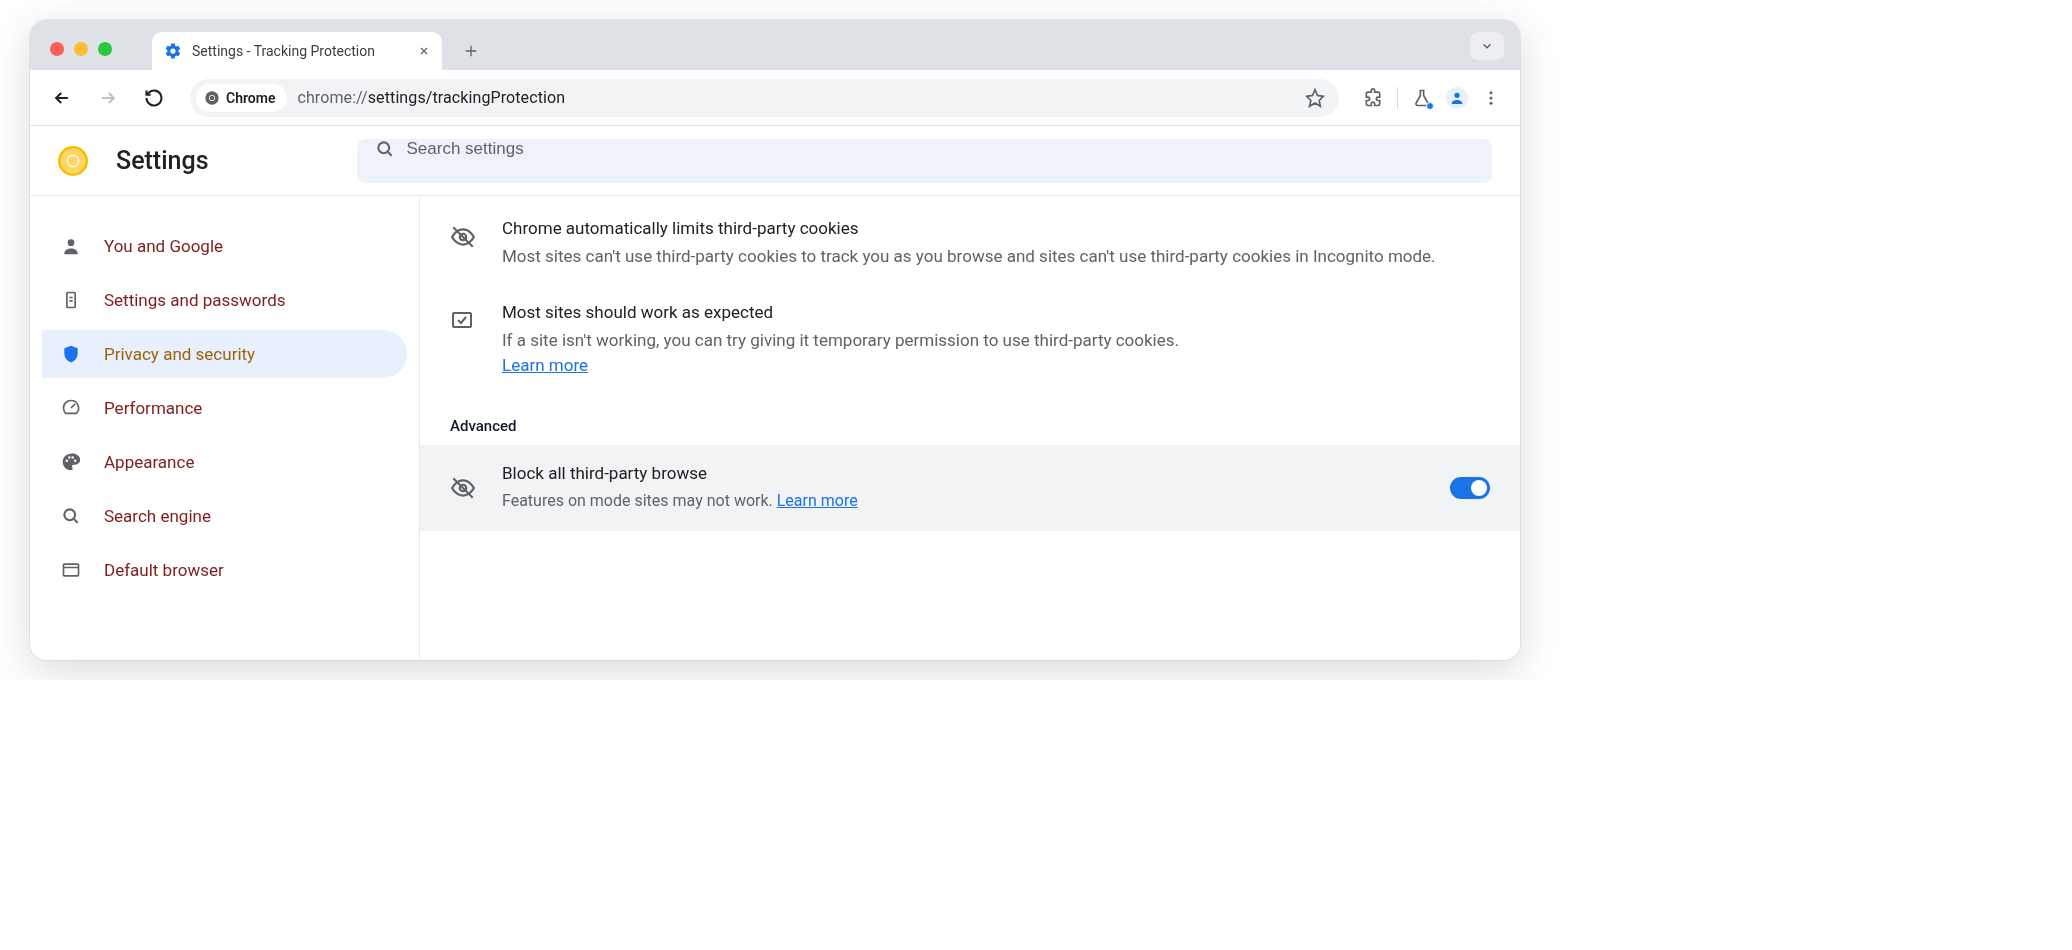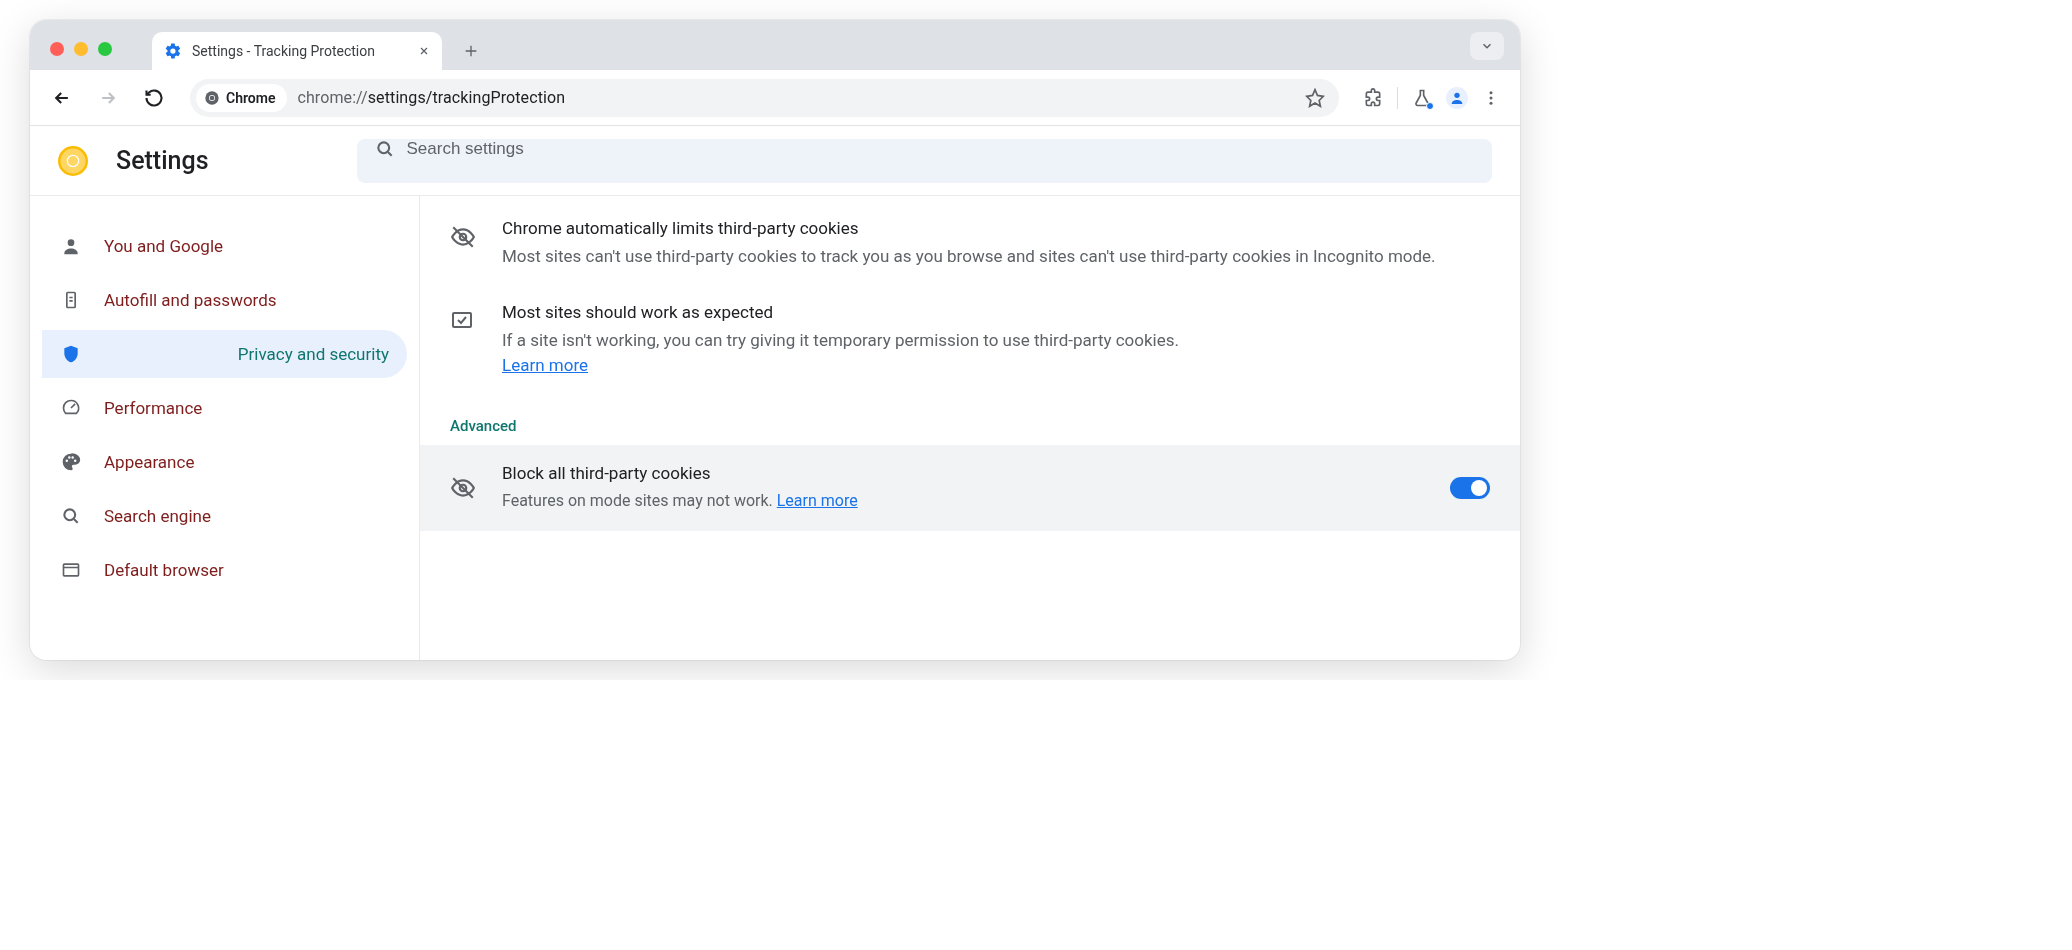--- a/index.html
+++ b/index.html
@@ -178,42 +178,41 @@
   height: 48px;
   padding: 0 18px;
   border-radius: 0 24px 24px 0;
   font-size: 17px;
   color: #7f1d1d;
   cursor: pointer;
   margin: 6px 0;
 }
 .sidebar-item.active {
   background: #e8f0fe;
-  color: #0f766e;
-  justify-content: space-between;
+  color: #a16207;
 }
 .sidebar-item.active .side-icon { color: #1a73e8; }
 .side-icon { width: 22px; display:flex; justify-content:center; color:#5f6368; }
 
 .main {
   flex: 1;
   overflow-y: auto;
   padding: 0;
 }
 .info-block {
   display: flex;
   gap: 24px;
   padding: 22px 30px 10px 30px;
 }
 .info-icon { width: 28px; color: #5f6368; flex-shrink: 0; padding-top: 6px; }
 .info-text h3 { font-size: 17px; font-weight: 400; color: #202124; margin-bottom: 6px; }
 .info-text p { font-size: 17px; color: #5f6368; line-height: 1.5; }
 .link { color: #1a73e8; text-decoration: underline; cursor: pointer; margin-top: 32px; }
 
-.section-label { font-size: 15px; color: #0f766e; padding: 28px 30px 10px 30px; font-weight: 500; }
+.section-label { font-size: 15px; color: #0f172a; padding: 28px 30px 10px 30px; font-weight: 500; }
 
 .setting-row {
   background: #f1f3f4;
   display: flex;
   align-items: center;
   gap: 24px;
   padding: 18px 30px;
 }
 .setting-row .info-text p { font-size: 16px; }
 .toggle {
@@ -365,21 +364,21 @@
               </svg>
             </span>
           <span>You and Google</span>
         </div>
         <div class="sidebar-item">
           <span class="side-icon">
               <svg width="20" height="20" viewBox="0 0 24 24" fill="currentColor">
                 <path d="M16 2H8a2 2 0 0 0-2 2v16a2 2 0 0 0 2 2h8a2 2 0 0 0 2-2V4a2 2 0 0 0-2-2zm0 18H8V4h8zM10 8h4v2h-4zm0 4h4v2h-4z"></path>
               </svg>
             </span>
-          <span>Autofill and passwords</span>
+          <span>Settings and passwords</span>
         </div>
         <div class="sidebar-item active">
           <span class="side-icon">
               <svg width="20" height="20" viewBox="0 0 24 24" fill="currentColor">
                 <path d="M12 2L4 5v6c0 5 3.4 9.7 8 11 4.6-1.3 8-6 8-11V5l-8-3z"></path>
               </svg>
             </span>
           <span>Privacy and security</span>
         </div>
         <div class="sidebar-item">
@@ -452,21 +451,21 @@
 
         <div class="setting-row">
           <span class="info-icon" style="padding-top:0">
             <svg width="26" height="26" viewBox="0 0 24 24" fill="none" stroke="#5f6368" stroke-width="2">
                 <path d="M2 12s3.5-7 10-7 10 7 10 7-3.5 7-10 7-10-7-10-7z"></path>
                 <circle cx="12" cy="12" r="3"></circle>
                 <path d="M3 3l18 18"></path>
               </svg>
           </span>
           <div class="info-text">
-            <h3>Block all third-party cookies</h3>
+            <h3>Block all third-party browse</h3>
             <p><span>Features on mode sites may not work. </span><span class="link">Learn more</span></p>
           </div>
           <div class="toggle"></div>
         </div>
       </div>
     </div>
   </div>
 </div>
 
 </body></html>

